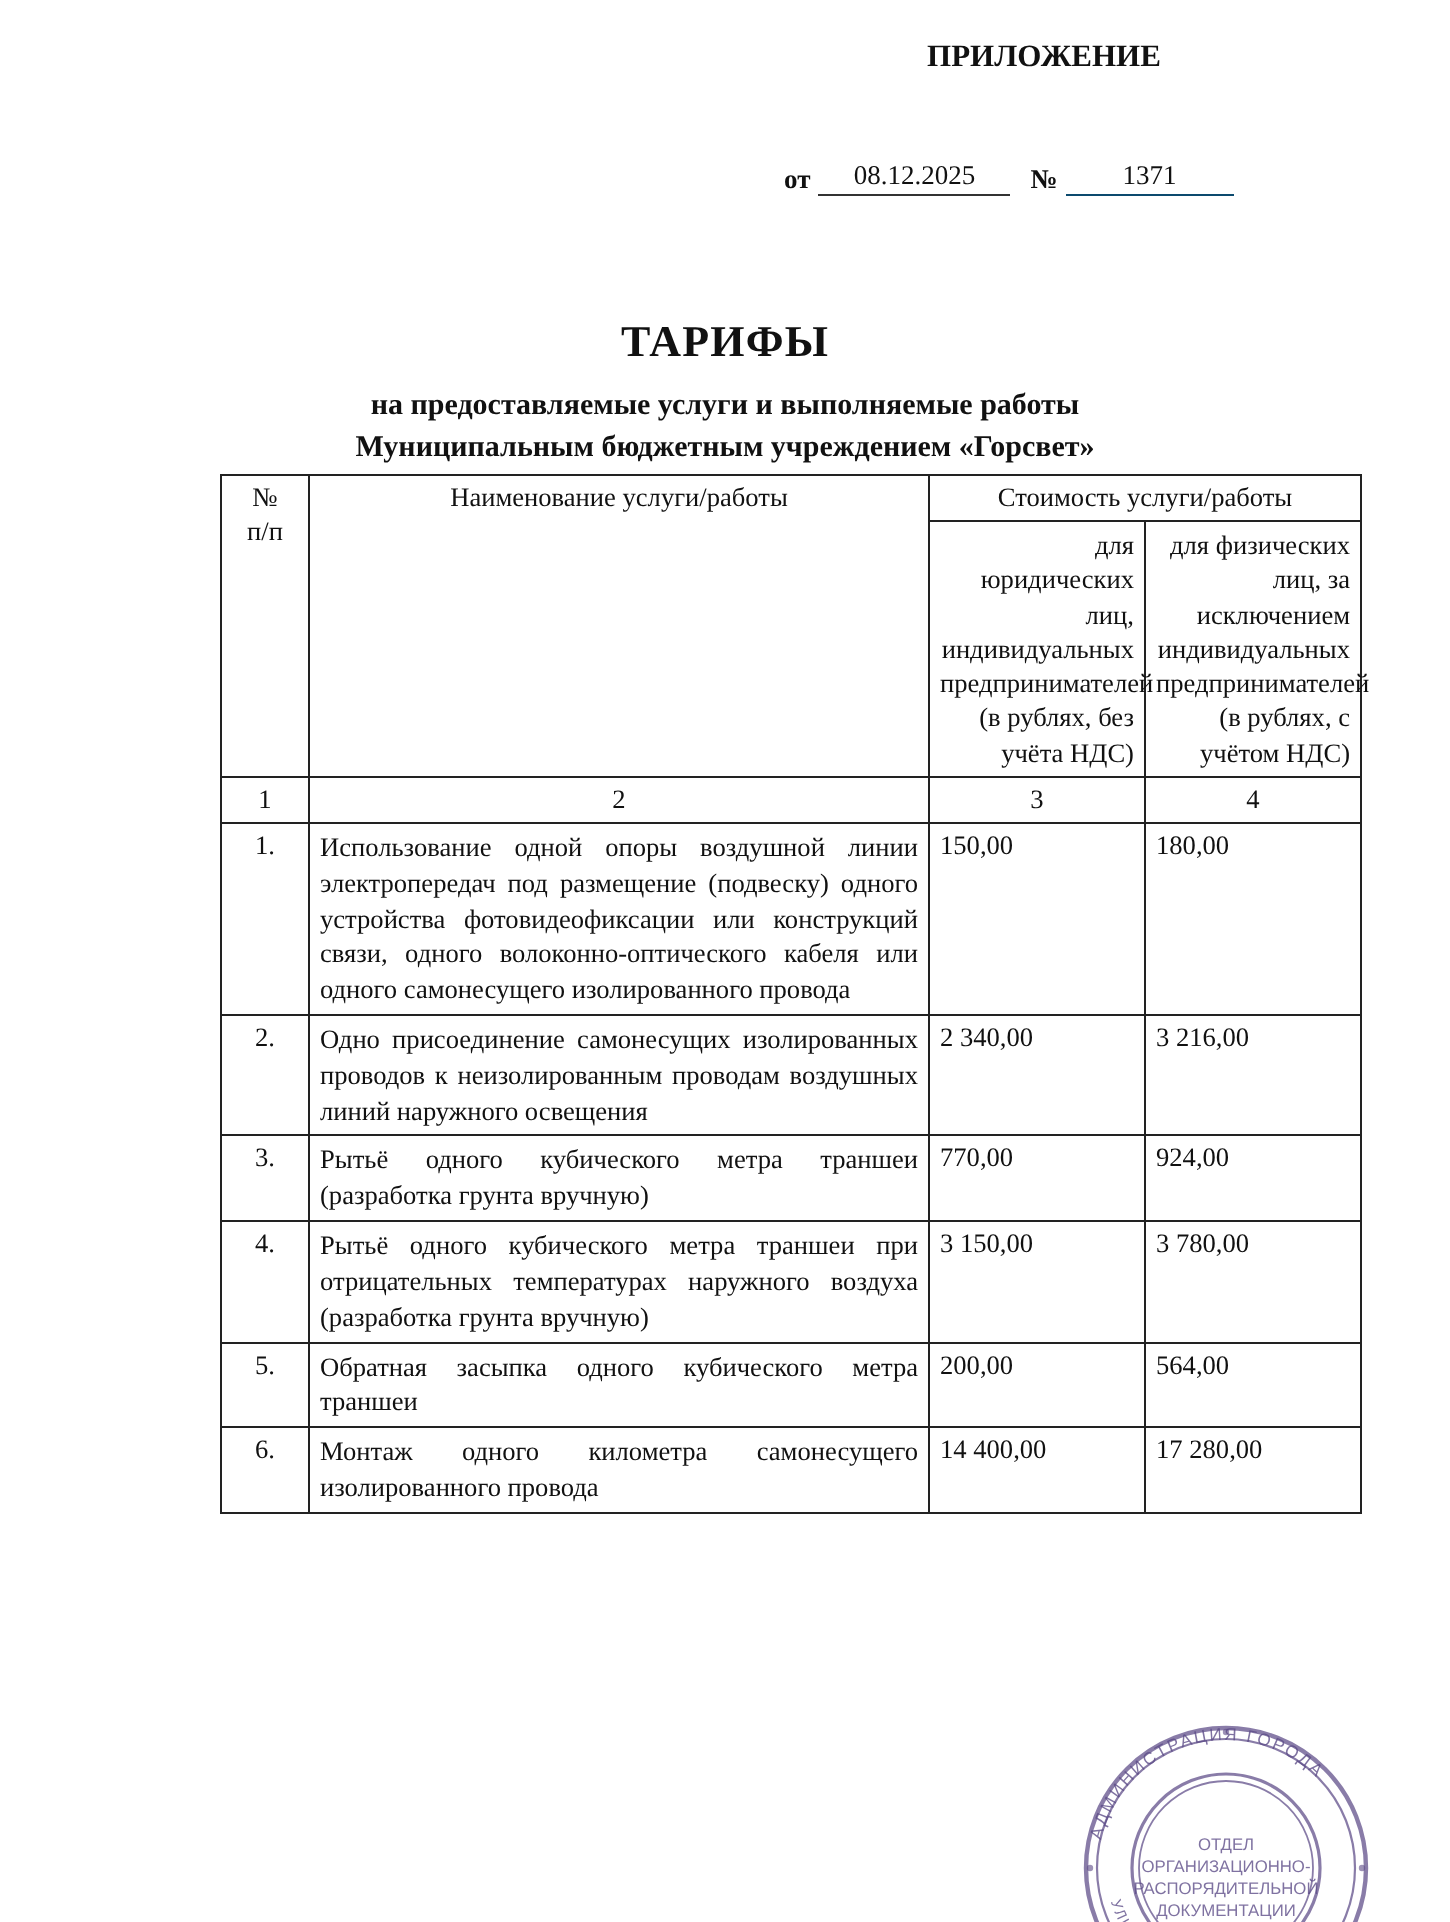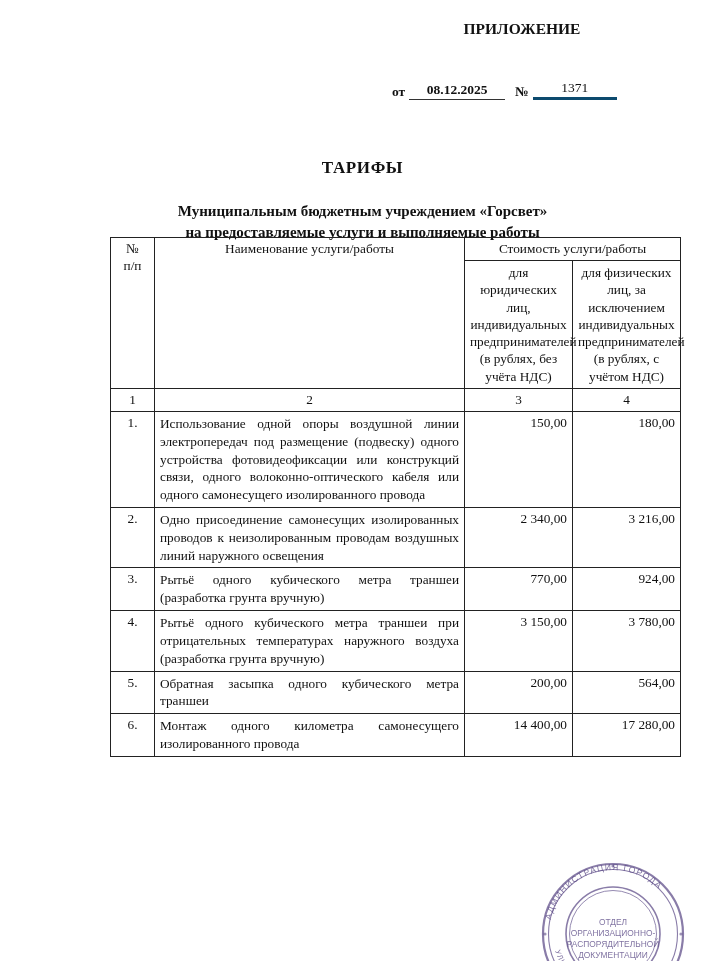--- a/index.html
+++ b/index.html
@@ -48,57 +48,57 @@
     justify-content: flex-start;
   }
   .dateline .lbl {
     font-weight: bold;
     font-size: 13.5px;
     padding-right: 4px;
     line-height: 1.2;
     margin-left: 35px;
   }
   .dateline .val {
-    font-weight: bold;
+    font-weight: normal;
     font-size: 13.5px;
     border-bottom: 1px solid #333;
     min-width: 96px;
     text-align: center;
     line-height: 1.2;
     padding-bottom: 1px;
   }
   .dateline .numlbl {
     font-weight: bold;
     font-size: 13.5px;
     padding: 0 4px 0 10px;
     line-height: 1.2;
   }
   .dateline .numval {
     font-weight: normal;
     font-size: 13.5px;
-    border-bottom: 3px solid #0c4a6e;
+    border-bottom: 1px solid #0c4a6e;
     min-width: 84px;
     text-align: center;
     line-height: 1.2;
     padding-bottom: 1px;
   }
 
   
   .title-block {
     position: absolute;
     top: 158px;
     left: 0;
     width: 725px;
     text-align: center;
   }
   .doc-title {
-    font-size: 17px;
+    font-size: 22px;
     font-weight: bold;
     letter-spacing: 0.6px;
-    margin-bottom: 23px;
+    margin-bottom: 9px;
   }
   .doc-subtitle {
     font-size: 15px;
     font-weight: bold;
     line-height: 1.42;
   }
 
   
   .table-wrap {
     position: absolute;
@@ -125,21 +125,21 @@
 
   .h-num, .h-name {
     text-align: center;
     vertical-align: top;
   }
   .h-price-group {
     text-align: center;
     margin-left: 24px;
   }
   .h-sub {
-    text-align: center;
+    text-align: right;
     line-height: 1.3;
   }
   .rownum-hdr {
     text-align: center;
     line-height: 1.25;
   }
   .colnums td {
     text-align: center;
     font-size: 13.3px;
     padding: 1px 4px 2px 4px;
@@ -148,21 +148,21 @@
     text-align: center;
     white-space: nowrap;
   }
   td.name {
     text-align: justify;
     text-align-last: left;
     line-height: 1.34;
     hyphens: manual;
   }
   td.price {
-    text-align: right;
+    text-align: left;
     white-space: nowrap;
   }
 
   
   .stamp {
     position: absolute;
     left: 524px;
     top: 845px;
     width: 178px;
     height: 178px;
@@ -182,22 +182,22 @@
   <div class="dateline">
     <span class="lbl">от</span>
     <span class="val">08.12.2025</span>
     <span class="numlbl">№</span>
     <span class="numval">1371</span>
   </div>
 
   <div class="title-block">
     <div class="doc-title">ТАРИФЫ</div>
     <div class="doc-subtitle">
+      <div>на предоставляемые услуги и выполняемые работы</div>
       <div>Муниципальным бюджетным учреждением «Горсвет»</div>
-      <div>на предоставляемые услуги и выполняемые работы</div>
     </div>
   </div>
 
   <div class="table-wrap">
     <table class="tariffs">
       <colgroup>
         <col class="c-num">
         <col class="c-name">
         <col class="c-p1">
         <col class="c-p2">

